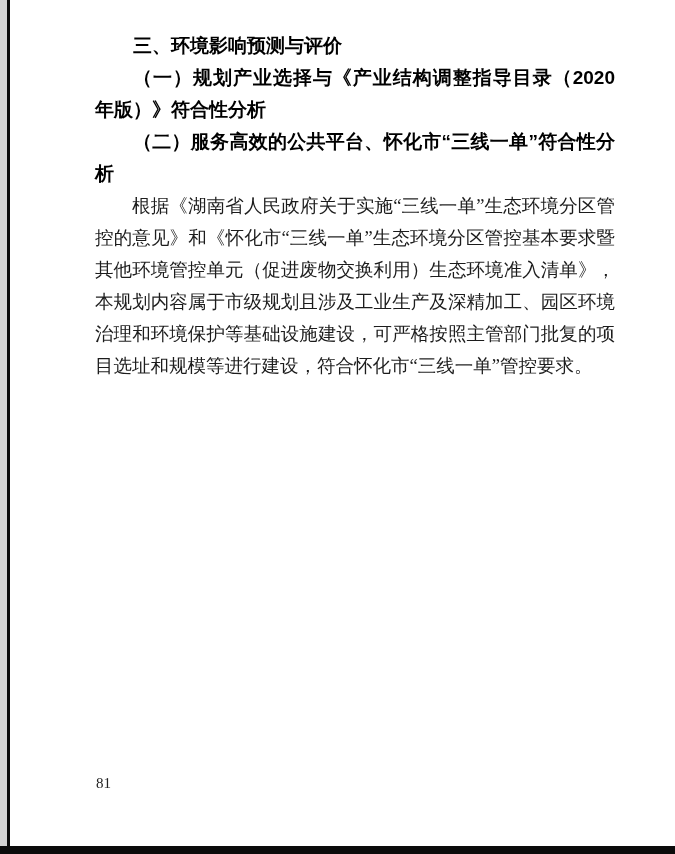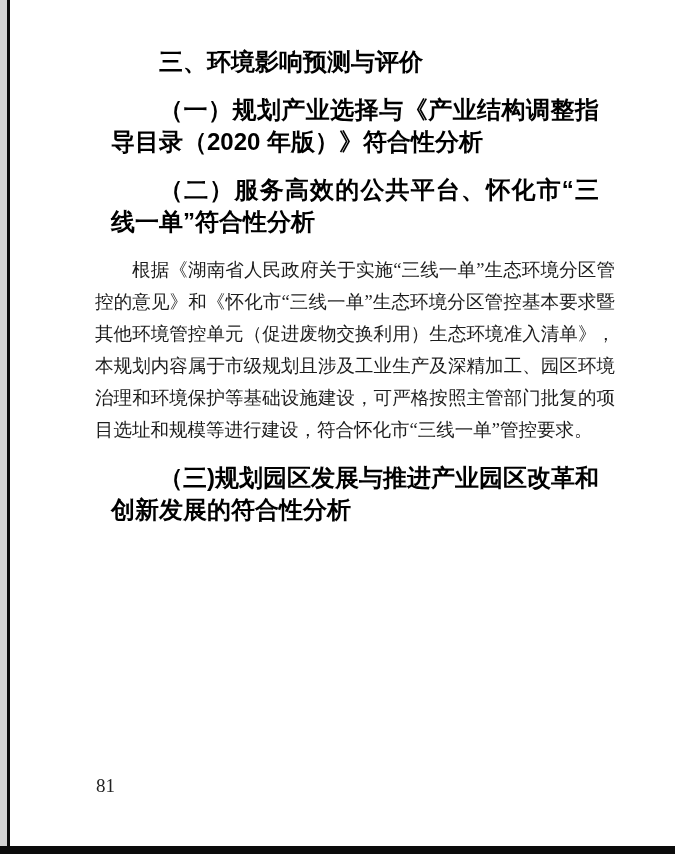--- a/index.html
+++ b/index.html
@@ -41,48 +41,47 @@
     color: #1c1c1c;
     font-size: 18.5px;
     line-height: 32px;
     text-align: justify;
     text-justify: inter-ideograph;
   }
   .heading {
     font-family: "Liberation Sans", sans-serif;
     font-weight: bold;
     color: #000000;
-    font-size: 24px;
+    font-size: 19px;
     line-height: 32px;
     text-indent: 2em;
-    margin: 16px;
+    margin: 0;
     text-align: justify;
     text-justify: inter-ideograph;
   }
   .para {
     margin: 0;
     text-indent: 2em;
   }
   .page-number {
     position: absolute;
     left: 96px;
     top: 775px;
     font-family: "Liberation Serif", serif;
-    font-size: 19px;
+    font-size: 15px;
     color: #222222;
   }
 </style>
 </head>
 <body>
 
 <div class="scan-edge-left"></div>
 <div class="scan-border-left"></div>
 <div class="scan-border-bottom"></div>
 
 <div class="content">
   <div class="heading">三、环境影响预测与评价</div>
   <div class="heading">（一）规划产业选择与《产业结构调整指导目录（2020 年版）》符合性分析</div>
   <div class="heading">（二）服务高效的公共平台、怀化市“三线一单”符合性分析</div>
   <div class="para">根据《湖南省人民政府关于实施“三线一单”生态环境分区管控的意见》和《怀化市“三线一单”生态环境分区管控基本要求暨其他环境管控单元（促进废物交换利用）生态环境准入清单》，本规划内容属于市级规划且涉及工业生产及深精加工、园区环境治理和环境保护等基础设施建设，可严格按照主管部门批复的项目选址和规模等进行建设，符合怀化市“三线一单”管控要求。</div>
-  <div class="heading">（三)规划园区发展与推进产业园区改革和创新发展的符合性分析</div>
 </div>
 
 <div class="page-number">81</div>
 
 </body></html>

